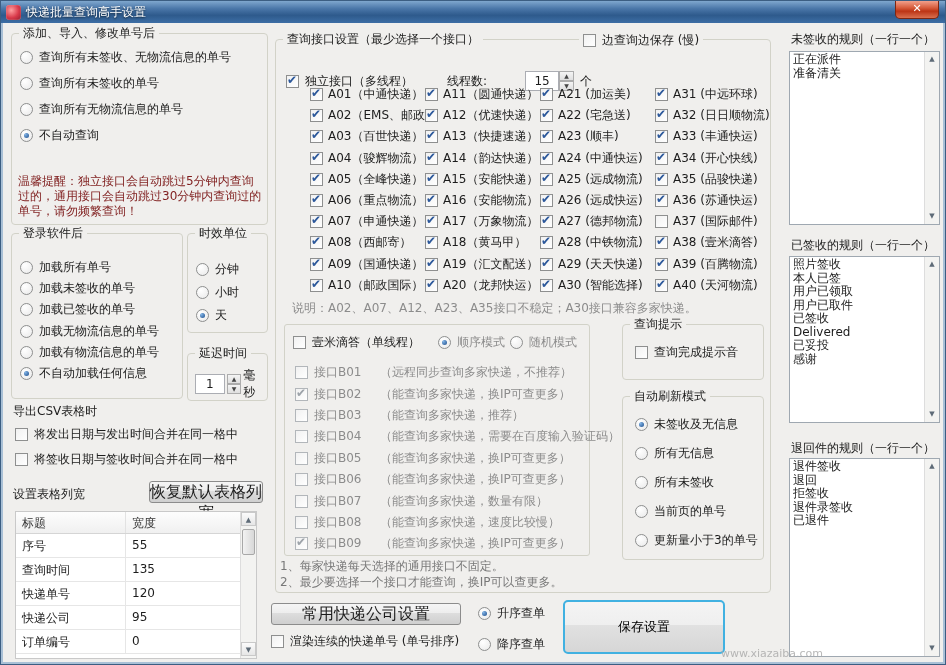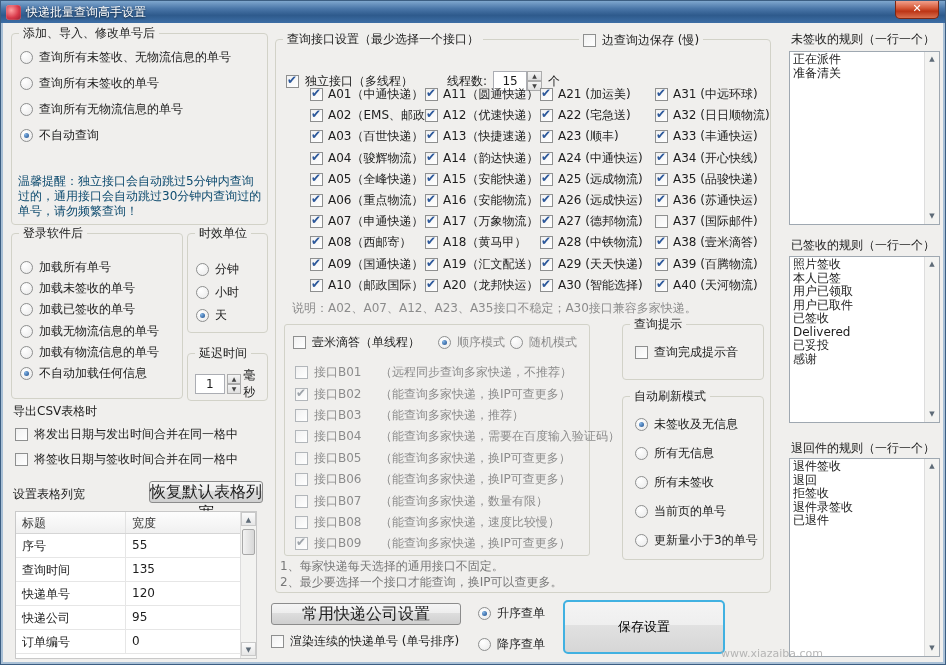--- a/index.html
+++ b/index.html
@@ -37,21 +37,21 @@
   .btn { border:1px solid #8C8C8C; border-radius:3px;
     background:linear-gradient(180deg,#F5F5F5 0%,#EDEDED 45%,#DDDDDD 46%,#CFCFCF 100%);
     font-size:16px; text-align:center; cursor:pointer; color:#1c1c1c; font-family:inherit; }
   .spinval { border:1px solid #ABADB3; background:#fff; text-align:center; line-height:18px; }
   .spin { display:inline-flex; flex-direction:column; width:15px; height:20px; }
   .spin span { flex:1; border:1px solid #ACACAC; background:linear-gradient(#F4F4F4,#DFDFDF);
     font-size:6px; line-height:8px; text-align:center; color:#444; cursor:pointer; }
   
   .g1 { left:8px; top:10px; width:257px; height:192px; }
   .g1 .opts { position:absolute; left:8px; top:14px; display:flex; flex-direction:column; gap:8px; }
-  .warning { position:absolute; left:6px; top:140px; width:246px; color:#0c4a6e; line-height:15px; }
+  .warning { position:absolute; left:6px; top:140px; width:246px; color:#7f1d1d; line-height:15px; }
   .g2 { left:8px; top:210px; width:172px; height:166px; }
   .g2 .opts { position:absolute; left:8px; top:24px; display:flex; flex-direction:column; gap:3.4px; }
   .g3 { left:184px; top:210px; width:81px; height:100px; }
   .g3 .opts { position:absolute; left:8px; top:26px; display:flex; flex-direction:column; gap:5px; }
   .g4 { left:184px; top:330px; width:81px; height:48px; }
   .g4 .row { position:absolute; left:7px; top:13px; display:flex; align-items:center; gap:2px; }
   .csv-title { position:absolute; left:10px; top:380px; }
   .csv-opts { position:absolute; left:12px; top:402px; display:flex; flex-direction:column; gap:7px; }
   .colw-title { position:absolute; left:10px; top:463px; }
   .reset-btn { position:absolute; left:146px; top:458px; width:114px; height:22px; }
@@ -70,21 +70,21 @@
   .tsb .ar { position:absolute; left:0; width:15px; height:14px; text-align:center; font-size:7px;
     line-height:14px; color:#5E6B77; background:linear-gradient(#FBFBFB,#E6E6E6); border:1px solid #C9C9C9; }
   .tsb .thumb { position:absolute; left:1px; top:17px; width:13px; height:26px;
     background:linear-gradient(90deg,#F2F2F2,#D8D8D8); border:1px solid #A8A8A8; border-radius:2px; }
   
   .gbig { left:272px; top:16px; width:496px; height:554px; }
   .save-while { position:absolute; left:576px; top:8px; z-index:2; background:#F0EFED; padding:0 4px; }
   .indep-row { position:absolute; left:10px; top:32px; display:flex; align-items:center; height:18px; }
   .indep-row .lbl { margin-left:6px; width:142px; }
   .threads-lbl { margin-right:6px; }
-  .thread-val { width:34px; height:20px; }
+  .thread-val { width:34px; height:20px;margin-left:32px; }
   .unit-lbl { margin-left:6px; }
   .agrid { position:absolute; left:14px; top:44px; width:478px; height:212px;
     display:flex; flex-direction:column; flex-wrap:wrap; align-content:flex-start; }
   .aitem { width:115px; height:21.2px; display:flex; align-items:center; gap:5px; white-space:nowrap;padding-left:20px; }
   .a-note { position:absolute; left:16px; top:260px; color:#8C8C8C; }
   .bpanel { position:absolute; left:8px; top:284px; width:306px; height:232px;
     border:1px solid #D2D2C8; border-radius:3px; }
   .gen-row { position:absolute; left:8px; top:8px; display:flex; align-items:center; gap:6px; height:18px; }
   .mode-row { position:absolute; top:8px; display:flex; align-items:center; gap:5px; height:18px; }
   .blist { position:absolute; left:10px; top:37px; display:flex; flex-direction:column; }

